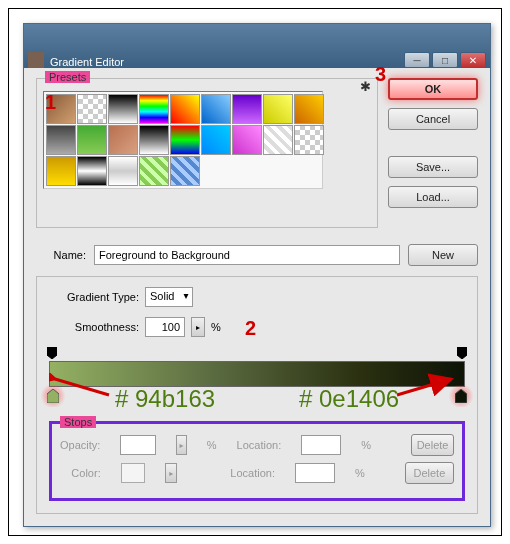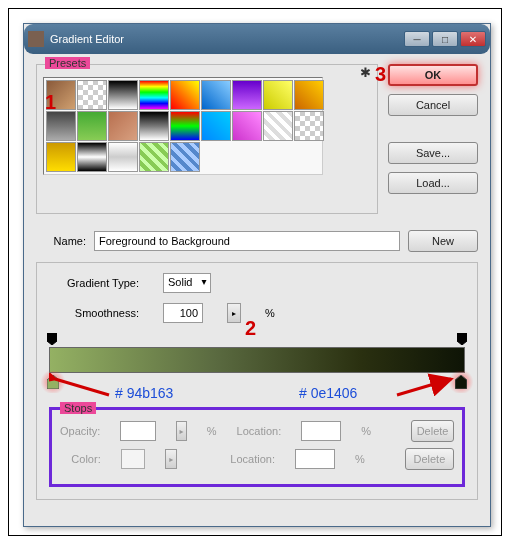--- a/index.html
+++ b/index.html
@@ -1,59 +1,59 @@
 <!DOCTYPE html>
 <html><head>
 <meta charset="utf-8">
 <style>
   * { box-sizing: border-box; margin: 0; padding: 0; font-family: "Segoe UI", Tahoma, sans-serif; font-size: 11px; }
   body { background: #fff; width: 510px; height: 544px; position: relative; }
   .frame { position: absolute; left: 8px; top: 8px; width: 494px; height: 528px; border: 1px solid #000; background: #fff; }
   .dialog { position: absolute; left: 14px; top: 14px; width: 468px; height: 504px; background: #e8e8e8; border: 1px solid #4a6a8a; box-shadow: 2px 2px 6px rgba(0,0,0,0.3); }
-  .titlebar { height: 30px; background: linear-gradient(#5a7fa0, #3a5f80); display: flex; align-items: center; padding: 0 4px; color: #fff; border-radius: 9px; }
+  .titlebar { height: 44px; background: linear-gradient(#5a7fa0, #3a5f80); display: flex; align-items: flex-end; padding: 0 4px; color: #fff; }
   .titlebar .icon { width: 16px; height: 16px; background: #7a6050; display: inline-block; margin-right: 6px; }
   .titlebar .title { flex: 1; }
   .winbtns { display: flex; gap: 2px; }
   .winbtn { width: 26px; height: 16px; background: linear-gradient(#d0d8e0,#a0b0c0); border: 1px solid #3a5f80; border-radius: 2px; display: flex; align-items: center; justify-content: center; font-size: 10px; color: #333; }
   .winbtn.close { background: linear-gradient(#e07070,#c03030); color: #fff; }
   .body { padding: 10px 12px; background: #e8e8e8; }
   .row { display: flex; gap: 10px; }
   .presets-group { flex: 1; border: 1px solid #bbb; background: #e8e8e8; padding: 6px; position: relative; height: 150px; }
   .group-title { position: absolute; top: -8px; left: 8px; background: #ec4899; padding: 0 4px; color: #333; }
   .gear { position: absolute; top: 0px; right: 6px; font-size: 13px; color: #333; cursor: pointer; }
   .swatches { margin-top: 6px; display: grid; grid-template-columns: repeat(9, 30px); grid-auto-rows: 30px; gap: 1px; border: 1px inset #ccc; background: #f8f8f8; padding: 2px; width: 280px; }
   .sw { width: 30px; height: 30px; border: 1px solid #999; }
   .side-btns { display: flex; flex-direction: column; gap: 8px; width: 90px; }
   .btn { height: 22px; background: linear-gradient(#f4f4f4,#d8d8d8); border: 1px solid #888; border-radius: 3px; display: flex; align-items: center; justify-content: center; color: #222; cursor: pointer; }
   .btn.ok { background: linear-gradient(#ffe0e0,#ff9090); border: 2px solid #c03030; font-weight: bold; box-shadow: 0 0 8px rgba(255,0,0,0.5); }
   .name-row { display: flex; align-items: center; gap: 8px; margin: 16px 0 10px; }
   .name-row label { width: 50px; text-align: right; }
   .txt { flex: 1; height: 20px; border: 1px solid #999; padding: 2px 4px; background: #fff; }
   .inner-group { border: 1px solid #bbb; padding: 10px 12px 12px; position: relative; }
-  .line { display: flex; align-items: center; gap: 24px; margin-bottom: 10px; }
+  .line { display: flex; align-items: center; gap: 6px; margin-bottom: 10px; }
   .line label { width: 90px; text-align: right; }
   .select { height: 20px; border: 1px solid #999; background: #fff; padding: 2px 18px 2px 4px; position: relative; }
   .select::after { content: "▾"; position: absolute; right: 4px; top: 2px; font-size: 10px; }
   .num { width: 40px; height: 20px; border: 1px solid #999; background: #fff; padding: 2px 4px; text-align: right; }
   .spin { width: 14px; height: 20px; border: 1px solid #999; background: linear-gradient(#f0f0f0,#d0d0d0); display: flex; align-items: center; justify-content: center; font-size: 8px; }
   .grad-edit { position: relative; height: 70px; margin-top: 6px; }
   .opstop { position: absolute; top: 0; width: 10px; height: 12px; }
   .opstop svg { display: block; }
   .gradbar { position: absolute; top: 14px; left: 0; right: 0; height: 26px; border: 1px solid #666; background: linear-gradient(to right, #94b163, #5a6a40 40%, #2a3010 75%, #0e1406); }
   .colstop { position: absolute; top: 42px; width: 12px; height: 14px; }
   .colstop .glow { position: absolute; left: -8px; top: -4px; width: 28px; height: 22px; background: radial-gradient(circle, rgba(255,60,60,0.7), rgba(255,60,60,0) 70%); }
   .colstop svg { position: relative; display: block; }
   .stops-group { border: 3px solid #6d28d9; padding: 10px 8px 8px 8px; margin-top: 4px; position: relative; }
   .stops-row { display: flex; align-items: center; gap: 20px; margin-bottom: 6px; color: #999; }
   .stops-row label { width: 50px; text-align: right; }
   .stops-row .txt, .stops-row .btn { color: #999; }
   .stops-row .btn { width: 60px; height: 22px; }
   .colorbox { width: 30px; height: 20px; border: 1px solid #aaa; background: #f4f4f4; }
   .ann { position: absolute; color: #d00000; font-family: "Segoe UI", sans-serif; font-size: 20px; font-weight: bold; pointer-events: none; }
-  .ann-hex { position: absolute; color: #1d4ed8; font-family: sans-serif; font-size: 14px; pointer-events: none; }
+  .ann-hex { position: absolute; color: #4d7c0f; font-family: sans-serif; font-size: 24px; pointer-events: none; }
   .arrow { position: absolute; pointer-events: none; }
 </style>
 </head>
 <body>
 
 <div class="frame">
 <div class="dialog">
   <div class="titlebar">
     <span class="icon"></span>
     <span class="title">Gradient Editor</span>

